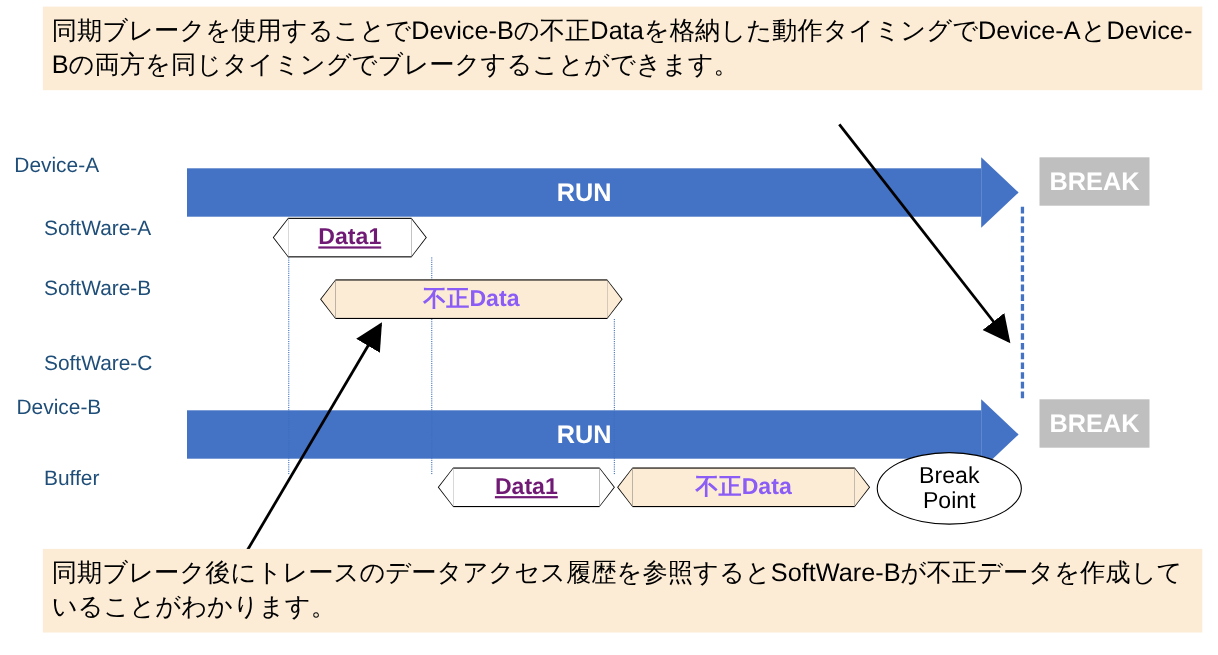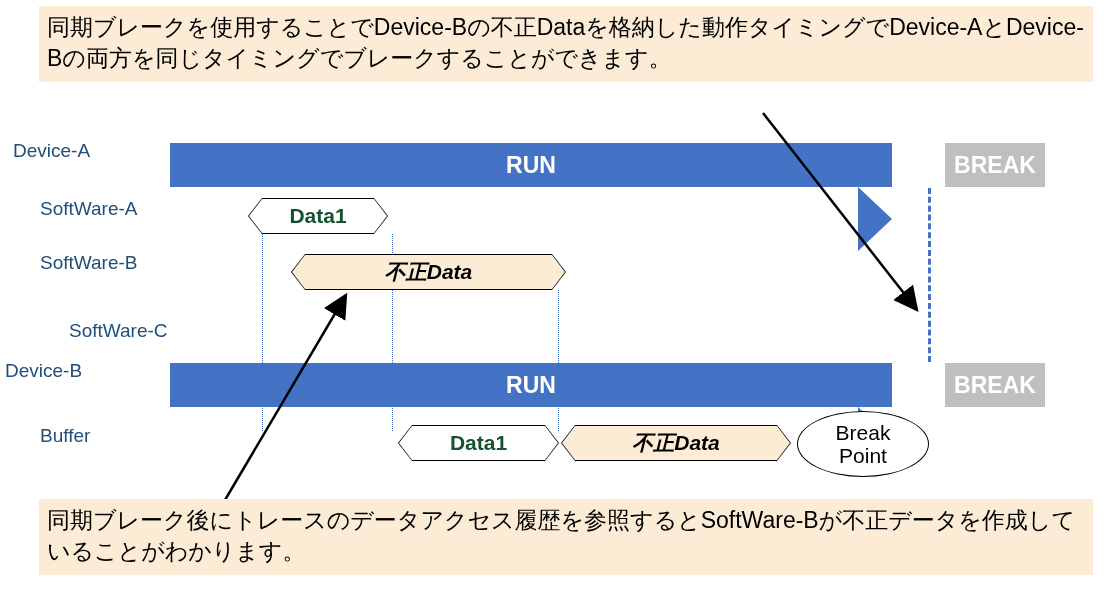--- a/index.html
+++ b/index.html
@@ -35,22 +35,21 @@
     position: absolute;
     color: #1f4e79;
     font-size: 19px;
     white-space: nowrap;
   }
 
   
   .run-wrap {
     position: absolute;
     display: flex;
-    align-items: flex-end;
-    flex-direction: column;
+    align-items: center;
   }
   .run-bar {
     background: #4472c4;
     color: #fff;
     font-weight: bold;
     font-size: 23px;
     display: flex;
     align-items: center;
     justify-content: center;
     height: 44px;
@@ -91,34 +90,34 @@
     line-height: 34px;
     border-top: 1px solid #000;
     border-bottom: 1px solid #000;
     font-size: 21px;
     font-weight: bold;
     padding: 0 6px;
     white-space: nowrap;
     text-align: center;
     min-width: 0;
   }
-  .cap-white .cap-body { background: #fff; color: #14532d; }
+  .cap-white .cap-body { background: #fff; color: #701a75; text-decoration: underline; }
   .cap-white .cap-l  { border-right: 14px solid #000; position: relative; }
   .cap-white .cap-l::after {
     content: ""; position: absolute; left: 1px; top: -17px;
     border-top: 17px solid transparent; border-bottom: 17px solid transparent;
     border-right: 13px solid #fff;
   }
   .cap-white .cap-r  { border-left: 14px solid #000; position: relative; }
   .cap-white .cap-r::after {
     content: ""; position: absolute; right: 1px; top: -17px;
     border-top: 17px solid transparent; border-bottom: 17px solid transparent;
     border-left: 13px solid #fff;
   }
-  .cap-tan .cap-body { background: #fcecd6; color: #000000; font-style: italic; }
+  .cap-tan .cap-body { background: #fcecd6; color: #8b5cf6; }
   .cap-tan .cap-l  { border-right: 14px solid #000; position: relative; }
   .cap-tan .cap-l::after {
     content: ""; position: absolute; left: 1px; top: -17px;
     border-top: 17px solid transparent; border-bottom: 17px solid transparent;
     border-right: 13px solid #fcecd6;
   }
   .cap-tan .cap-r  { border-left: 14px solid #000; position: relative; }
   .cap-tan .cap-r::after {
     content: ""; position: absolute; right: 1px; top: -17px;
     border-top: 17px solid transparent; border-bottom: 17px solid transparent;
@@ -158,22 +157,22 @@
 </head>
 <body>
 
 <div class="layer">
 
   <div class="note note1">同期ブレークを使用することでDevice-Bの不正Dataを格納した動作タイミングでDevice-AとDevice-Bの両方を同じタイミングでブレークすることができます。</div>
 
   <div class="label" style="left:13px; top:140px;">Device-A</div>
   <div class="label" style="left:40px; top:252px;">SoftWare-B</div>
   <div class="label" style="left:40px; top:198px;">SoftWare-A</div>
-  <div class="label" style="left:40px; top:320px;margin-left:29px;">SoftWare-C</div>
-  <div class="label" style="left:5px; top:360px;">Device-B</div>
+  <div class="label" style="left:40px; top:320px;">SoftWare-C</div>
+  <div class="label" style="left:15px; top:360px;">Device-B</div>
   <div class="label" style="left:40px; top:425px;">Buffer</div>
 
   <div class="run-wrap" style="left:170px; top:143px;">
     <div class="run-bar" style="width:722px;">RUN</div>
     <div class="run-head"></div>
   </div>
   <div class="break-box" style="left:945px; top:143px;">BREAK</div>
 
   <div class="run-wrap" style="left:170px; top:363px;">
     <div class="run-bar" style="width:722px;">RUN</div>

